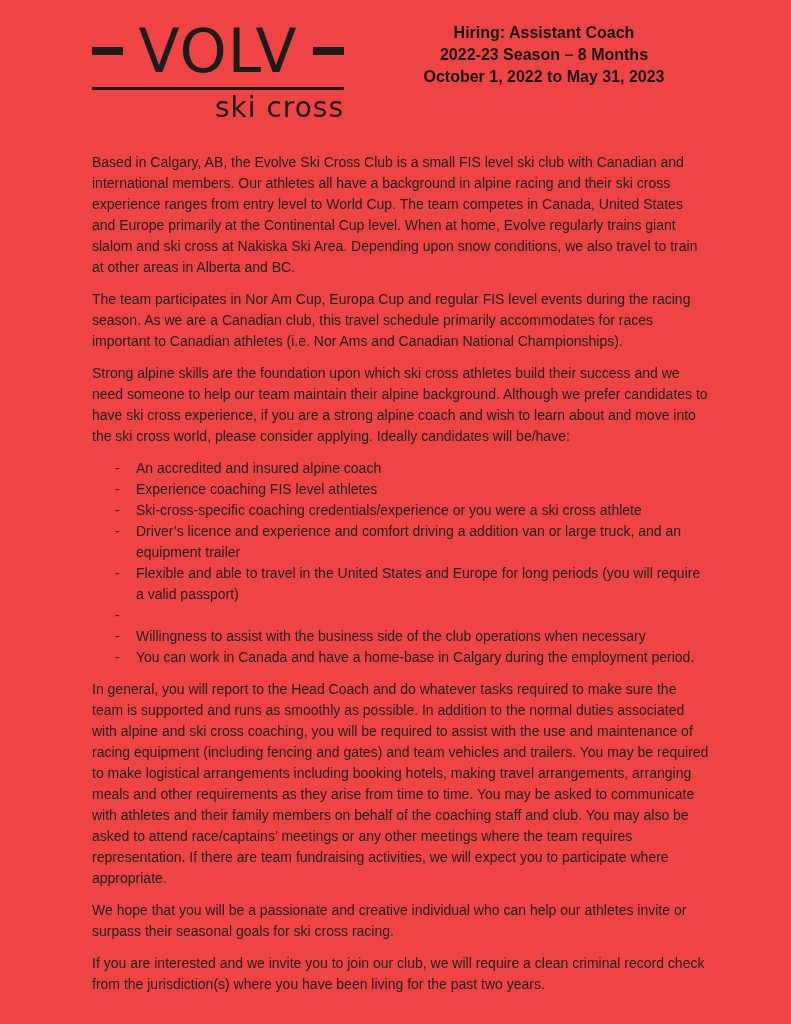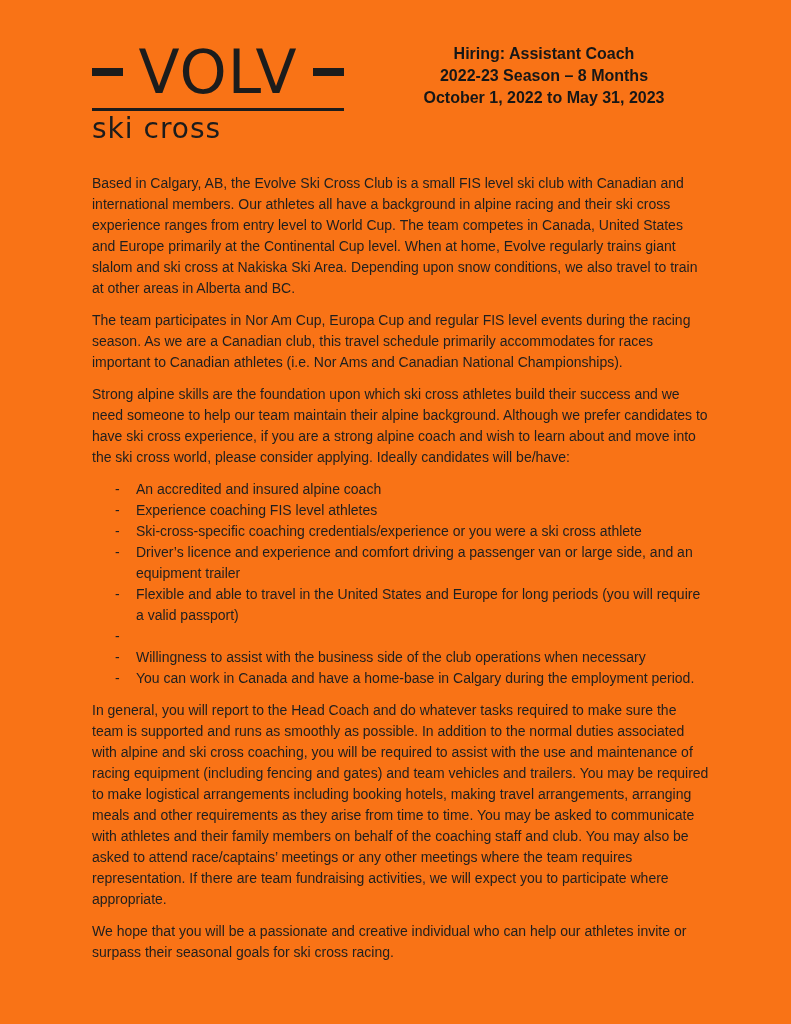--- a/index.html
+++ b/index.html
@@ -1,23 +1,23 @@
 <!DOCTYPE html>
 <html><head>
 <meta charset="utf-8">
 <style>
   * { box-sizing: border-box; }
   html, body { margin: 0; padding: 0; background: #ffffff; }
   .page {
     width: 791px;
     height: 1024px;
-    background: #f97316;
+    background: #ef4444;
     color: #1f1f1f;
     font-family: "Liberation Sans", sans-serif;
-    padding: 43px 82px 0 92px;
+    padding: 22px 82px 0 92px;
     position: relative;
     overflow: hidden;
   }
 
   
   .doc-header {
     display: flex;
     justify-content: space-between;
     align-items: flex-start;
   }
@@ -45,21 +45,21 @@
     font-size: 60px;
     font-weight: 500;
     letter-spacing: 1px;
     line-height: 58px;
     color: #1c1c1c;
     transform: scaleY(1.02);
     white-space: nowrap;
   }
   .logo-rule { height: 3px; background: #1c1c1c; margin-top: 7px; }
   .logo-sub {
-    text-align: left;
+    text-align: right;
     font-family: "DejaVu Sans", sans-serif;
     font-size: 28px;
     font-weight: 400;
     letter-spacing: 1px;
     color: #1c1c1c;
     margin-top: 1px;
   }
   .hiring {
     width: 330px;
     text-align: center;
@@ -133,37 +133,38 @@
       <li>
         <span class="marker">-</span>
         <span>Experience coaching FIS level athletes</span>
       </li>
       <li>
         <span class="marker">-</span>
         <span>Ski-cross-specific coaching credentials/experience or you were a ski cross athlete</span>
       </li>
       <li>
         <span class="marker">-</span>
-        <span>Driver’s licence and experience and comfort driving a passenger van or large side, and an equipment trailer</span>
+        <span>Driver’s licence and experience and comfort driving a addition van or large truck, and an equipment trailer</span>
       </li>
       <li>
         <span class="marker">-</span>
         <span>Flexible and able to travel in the United States and Europe for long periods (you will require a valid passport)</span>
       </li>
       <li>
         <span class="marker">-</span>
       </li>
       <li>
         <span class="marker">-</span>
         <span>Willingness to assist with the business side of the club operations when necessary</span>
       </li>
       <li>
         <span class="marker">-</span>
         <span>You can work in Canada and have a home-base in Calgary during the employment period.</span>
       </li>
     </ul>
 
     <p>In general, you will report to the Head Coach and do whatever tasks required to make sure the team is supported and runs as smoothly as possible.  In addition to the normal duties associated with alpine and ski cross coaching, you will be required to assist with the use and maintenance of racing equipment (including fencing and gates) and team vehicles and trailers.  You may be required to make logistical arrangements including booking hotels, making travel arrangements, arranging meals and other requirements as they arise from time to time.  You may be asked to communicate with athletes and their family members on behalf of the coaching staff and club.  You may also be asked to attend race/captains’ meetings or any other meetings where the team requires representation.  If there are team fundraising activities, we will expect you to participate where appropriate.</p>
     <p>We hope that you will be a passionate and creative individual who can help our athletes invite or surpass their seasonal goals for ski cross racing.</p>
+    <p>If you are interested and we invite you to join our club, we will require a clean criminal record check from the jurisdiction(s) where you have been living for the past two years.</p>
 
   </main>
 
 </div>
 
 </body></html>

